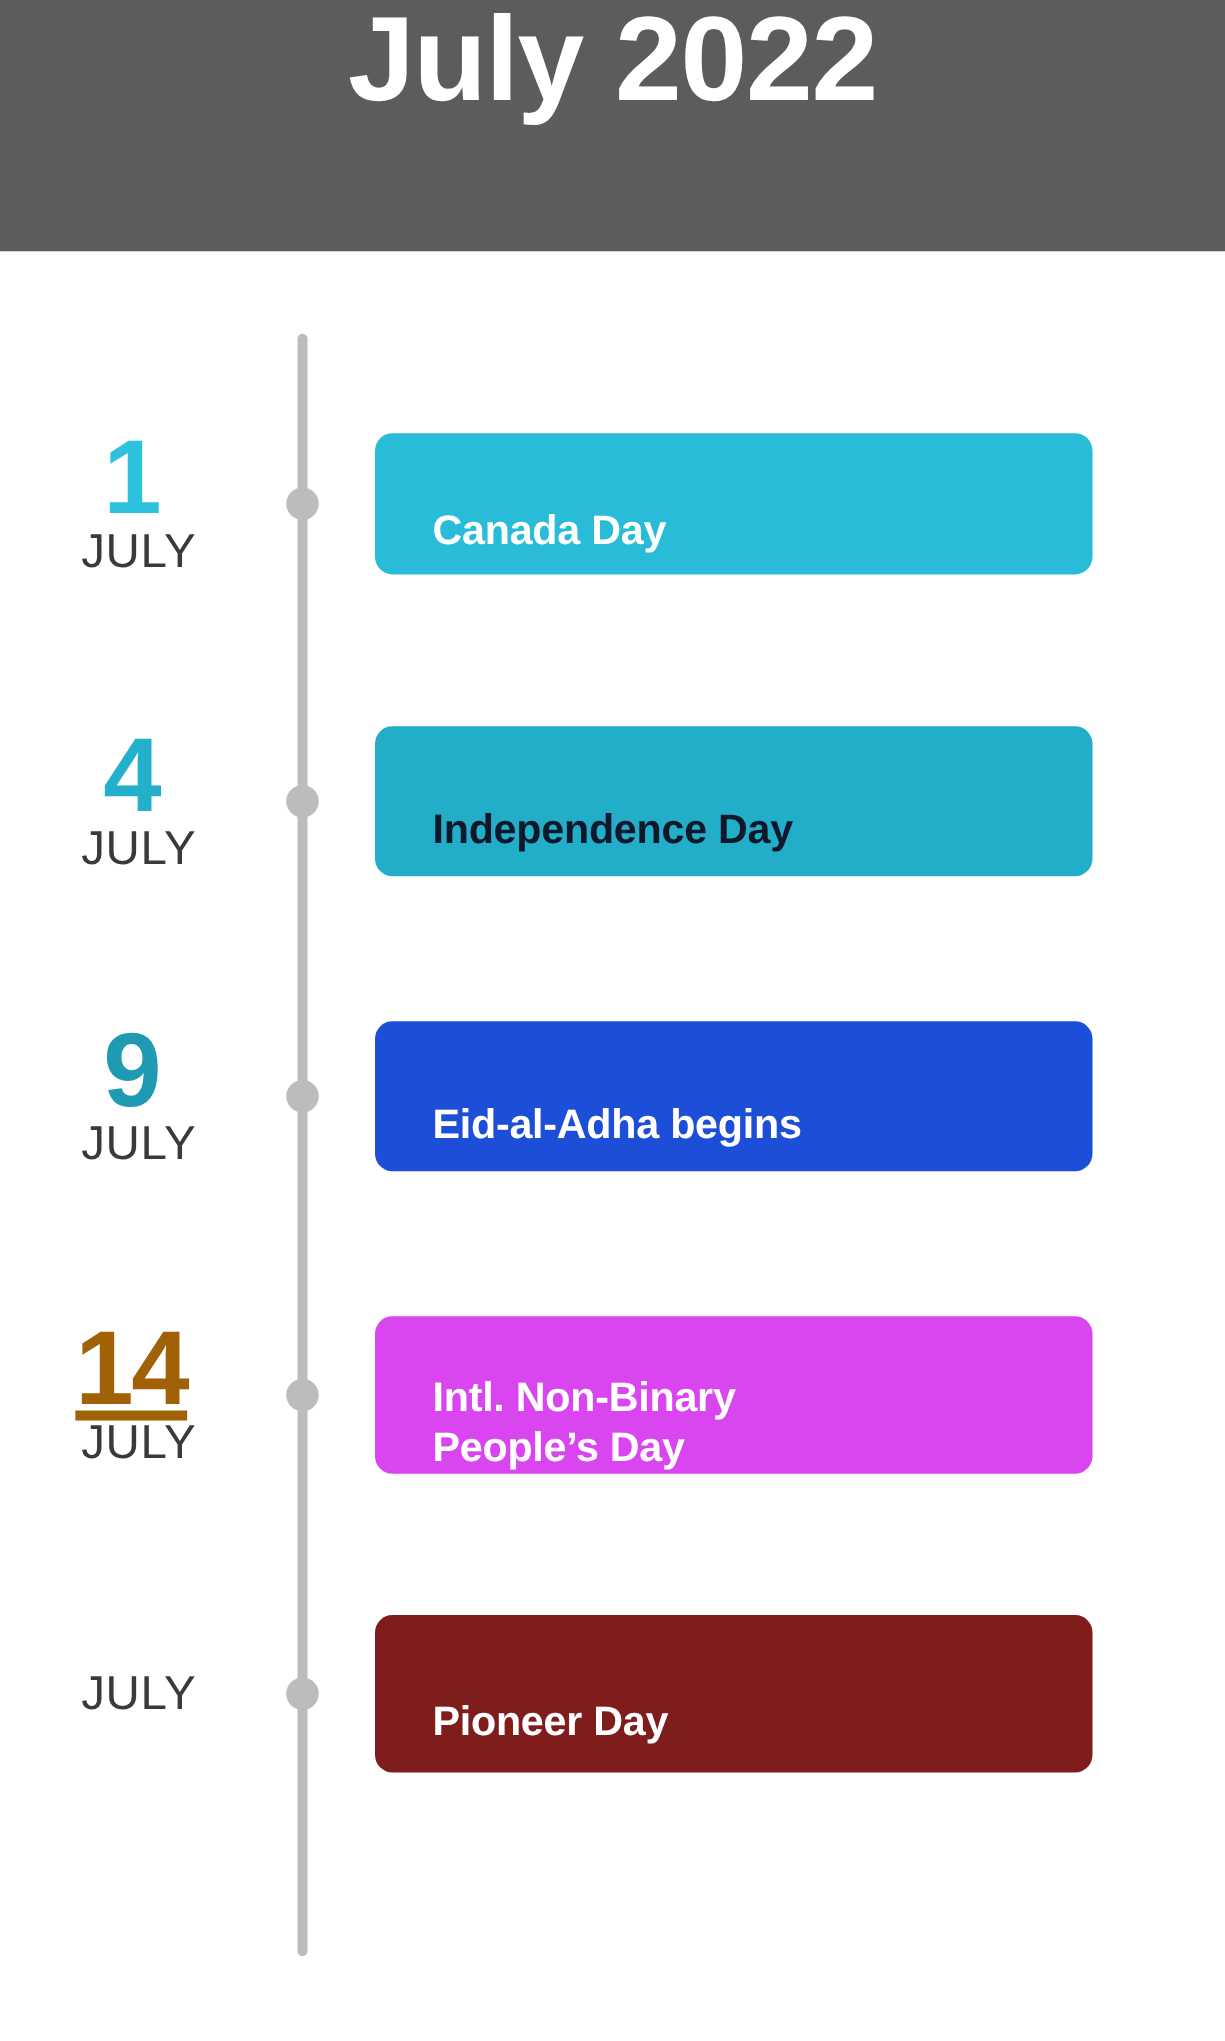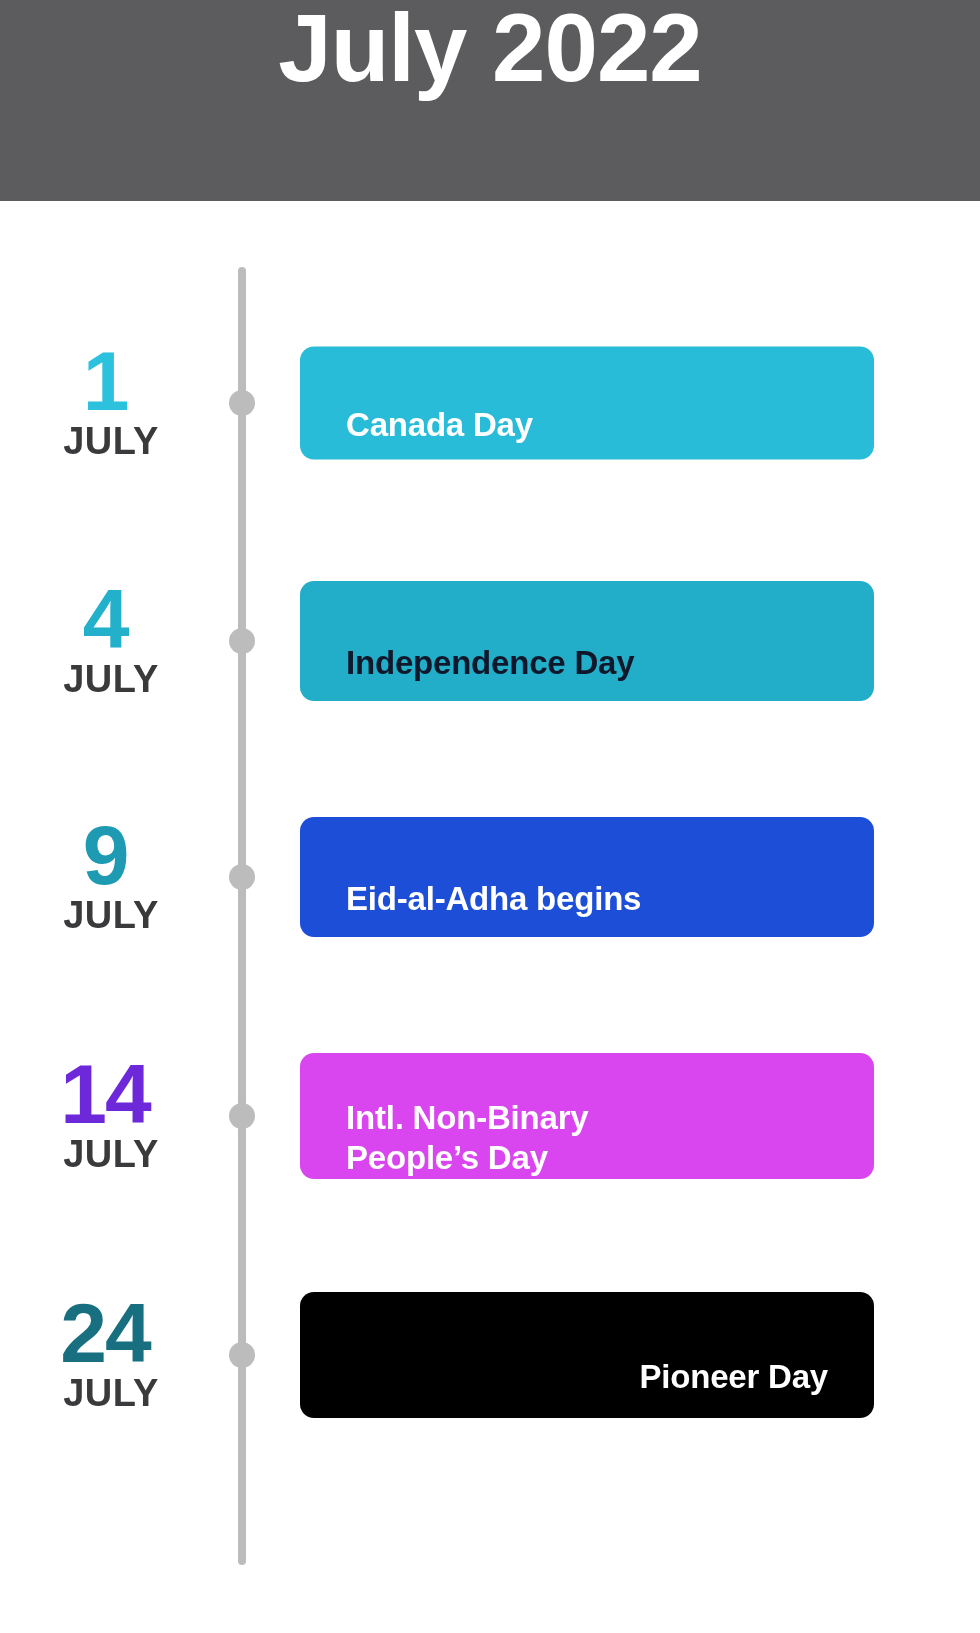--- a/index.html
+++ b/index.html
@@ -70,21 +70,21 @@
   .date-num {
     display: block;
     font-size: 84px;
     font-weight: bold;
     line-height: 0.92;
     letter-spacing: -2px;
   }
   .date-month {
     display: block;
     font-size: 38px;
-    font-weight: bold;
+    font-weight: normal;
     color: #3a3a3c;
     letter-spacing: 0.5px;
     line-height: 1.05;
     margin-top: 2px;
     padding-left: 12px;
   }
 
   
   .node-dot {
     position: absolute;
@@ -153,33 +153,32 @@
           <span class="date-num" style="color: rgb(30, 155, 179);">9</span>
           <span class="date-month" style="color: rgb(58, 58, 60);">JULY</span>
         </div>
         <div class="node-dot" style="background: rgb(188, 188, 188);"></div>
         <div class="event-card" style="background: #1d4ed8; height: 120px;">
           <span class="event-label" style="color: rgb(255, 255, 255);">Eid-al-Adha begins</span>
         </div>
       </div>
       <div class="row" style="top: 915px;">
         <div class="date-block">
-          <span class="date-num" style="color: #6d28d9;">14</span>
+          <span class="date-num" style="color: #a16207; text-decoration: underline;">14</span>
           <span class="date-month" style="color: rgb(58, 58, 60);">JULY</span>
         </div>
         <div class="node-dot" style="background: rgb(188, 188, 188);"></div>
         <div class="event-card" style="background: #d946ef; height: 126px;">
           <span class="event-label" style="color: rgb(255, 255, 255);">Intl. Non-Binary
 People’s Day</span>
         </div>
       </div>
       <div class="row" style="top: 1154px;">
         <div class="date-block">
-          <span class="date-num" style="color: rgb(23, 111, 128);">24</span>
           <span class="date-month" style="color: rgb(58, 58, 60);">JULY</span>
         </div>
         <div class="node-dot" style="background: rgb(188, 188, 188);"></div>
-        <div class="event-card" style="background: #000000; height: 126px; justify-content: flex-end;">
+        <div class="event-card" style="background: #7f1d1d; height: 126px;">
           <span class="event-label" style="color: rgb(255, 255, 255);">Pioneer Day</span>
         </div>
       </div>
     </div>
 </div>
 
 </body></html>

